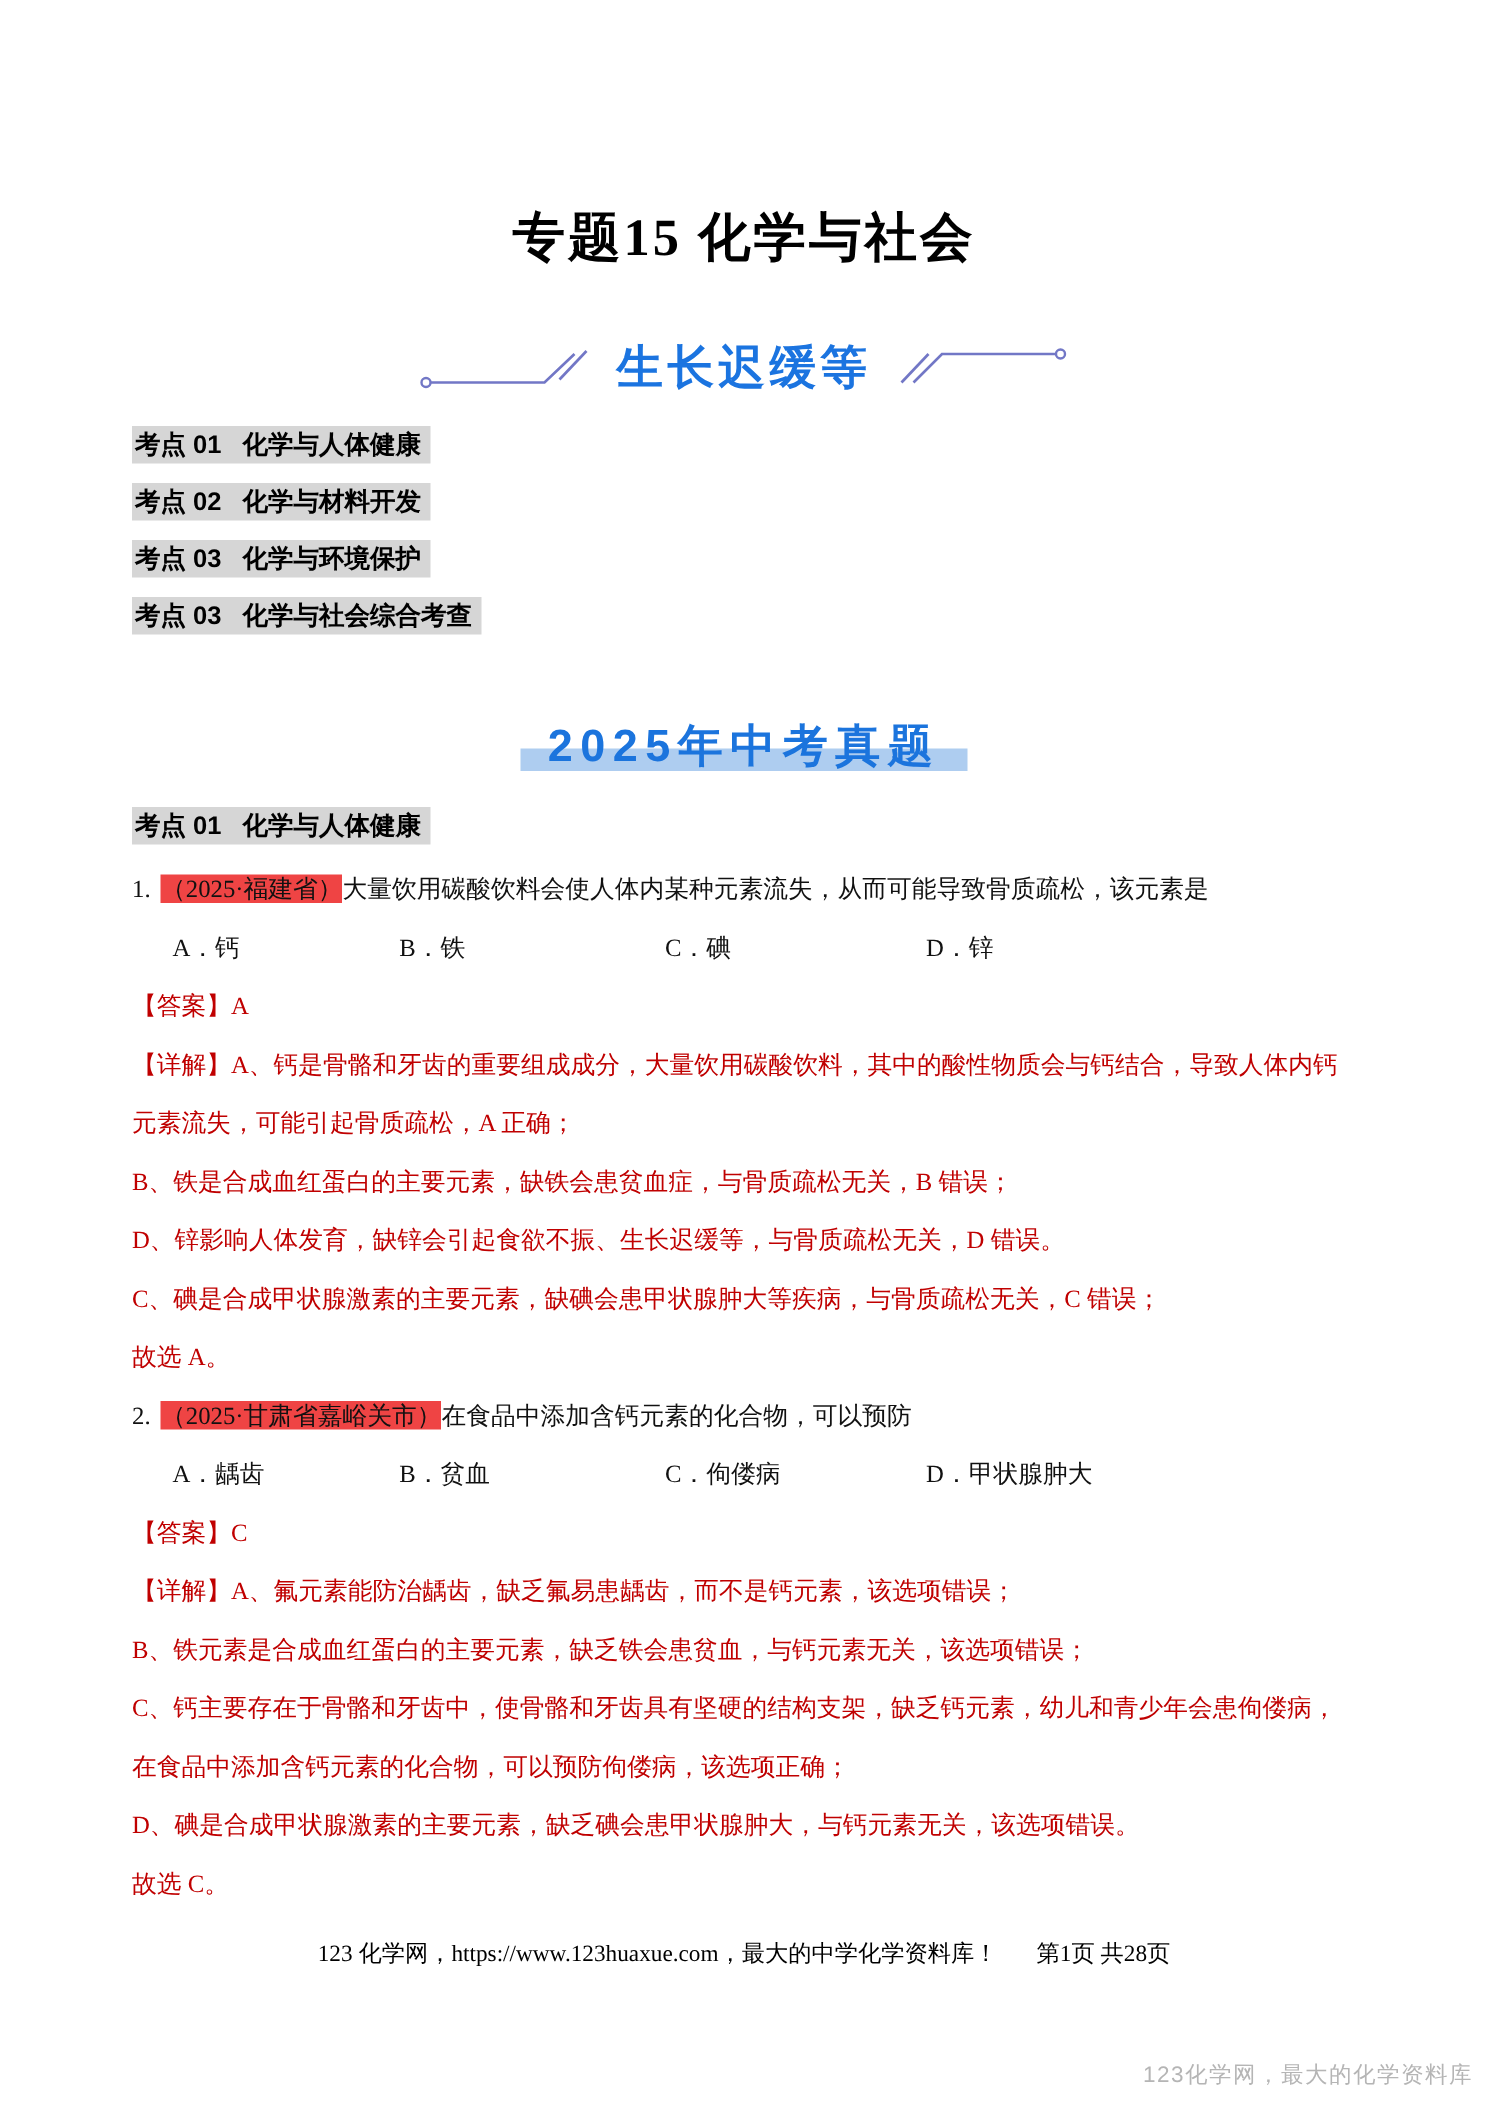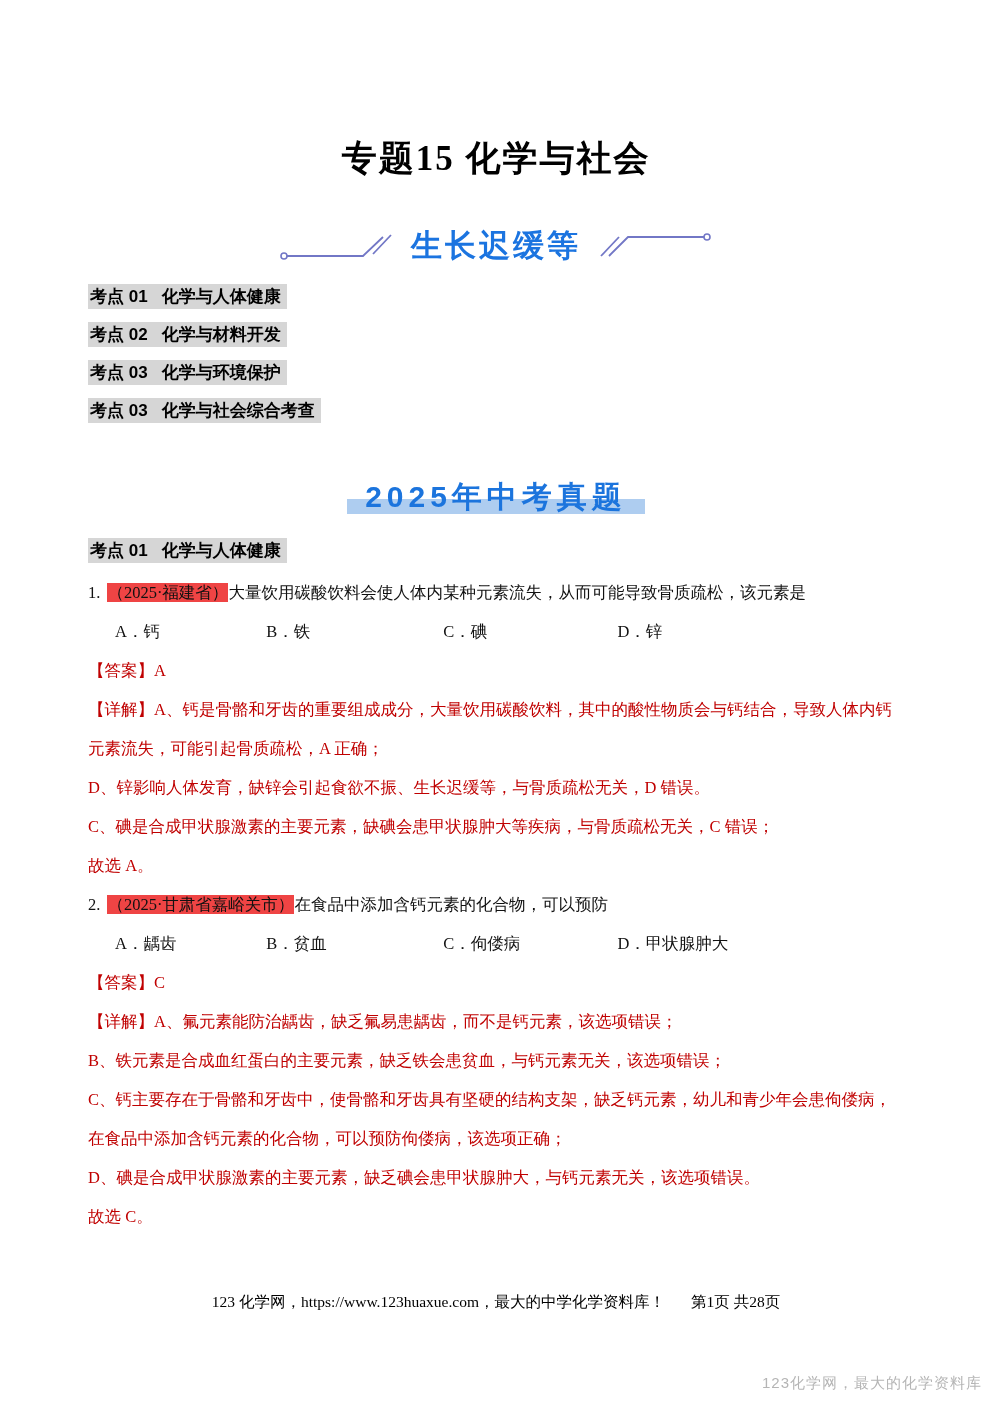--- a/index.html
+++ b/index.html
@@ -174,20 +174,21 @@
         <span class="opt opt-b">B．铁</span>
         <span class="opt opt-c">C．碘</span>
         <span class="opt">D．锌</span>
       </p>
       <p class="red">
         <span>【答案】</span><span>A</span>
       </p>
       <p class="red">
         <span>【详解】</span><span>A、钙是骨骼和牙齿的重要组成成分，大量饮用碳酸饮料，其中的酸性物质会与钙结合，导致人体内钙元素流失，可能引起骨质疏松，A 正确；</span>
       </p>
+      <p class="red">B、铁是合成血红蛋白的主要元素，缺铁会患贫血症，与骨质疏松无关，B 错误；</p>
       <p class="red">D、锌影响人体发育，缺锌会引起食欲不振、生长迟缓等，与骨质疏松无关，D 错误。</p>
       <p class="red">C、碘是合成甲状腺激素的主要元素，缺碘会患甲状腺肿大等疾病，与骨质疏松无关，C 错误；</p>
       <p class="red">故选 A。</p>
     </div>
 
     <div>
       <p>
         <span class="q-number">2.</span><span class="hl">（2025·甘肃省嘉峪关市）</span><span>在食品中添加含钙元素的化合物，可以预防</span>
       </p>
       <p class="options">

